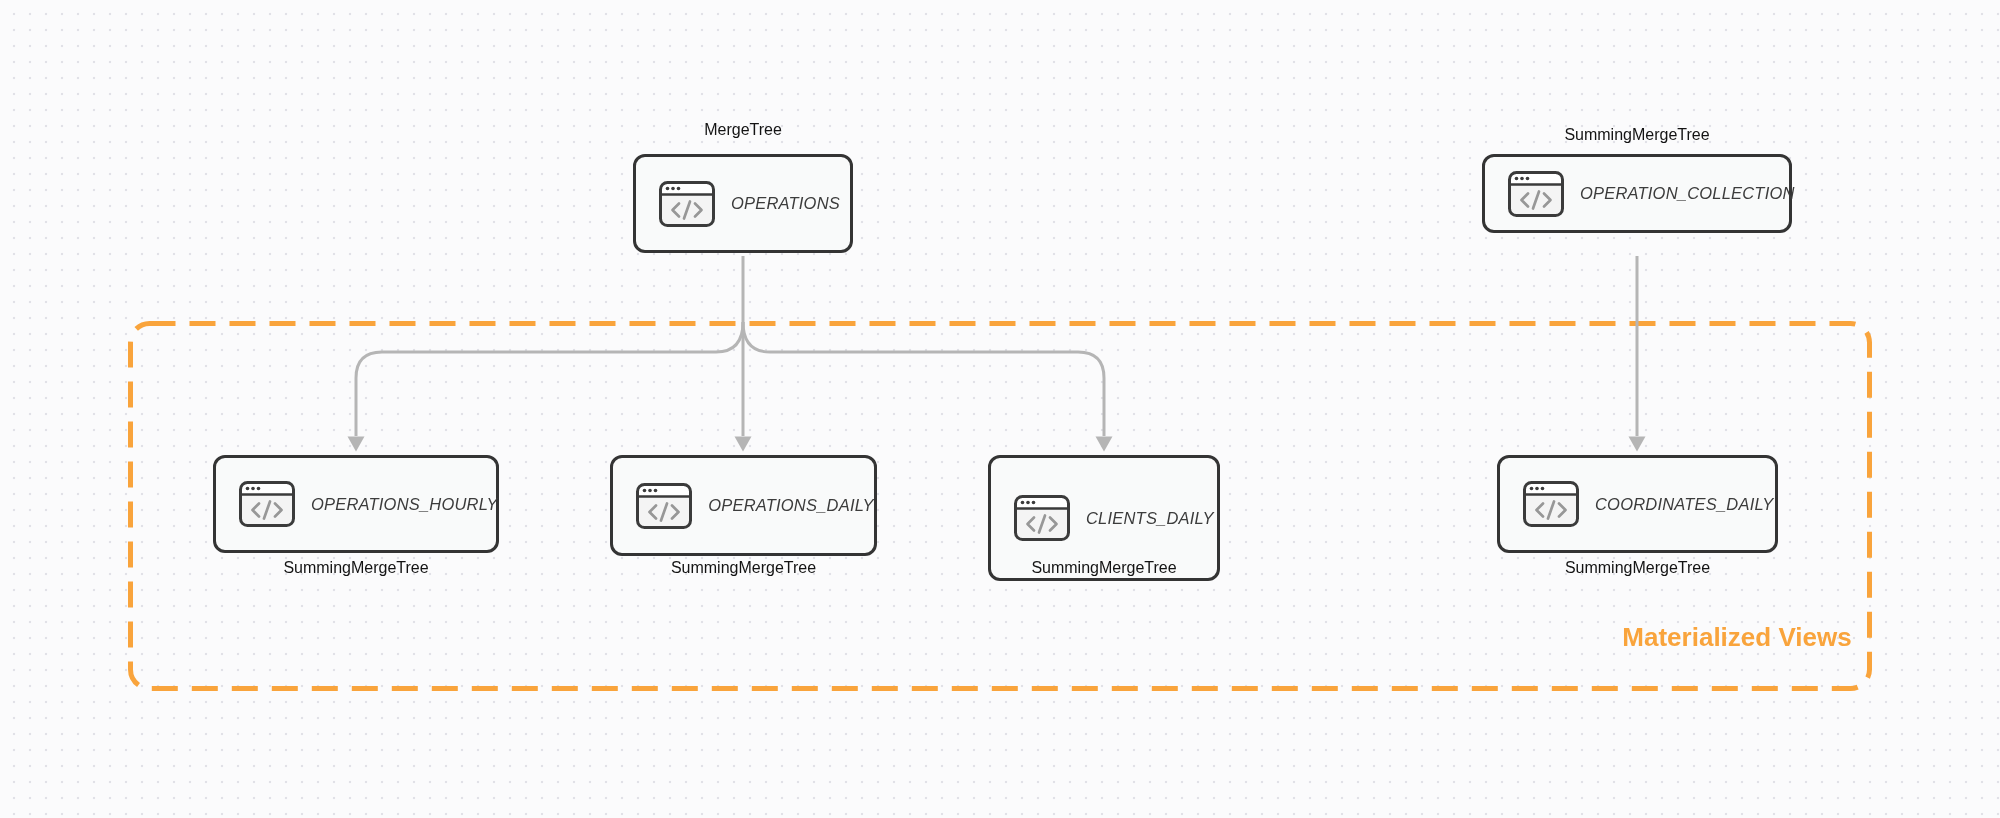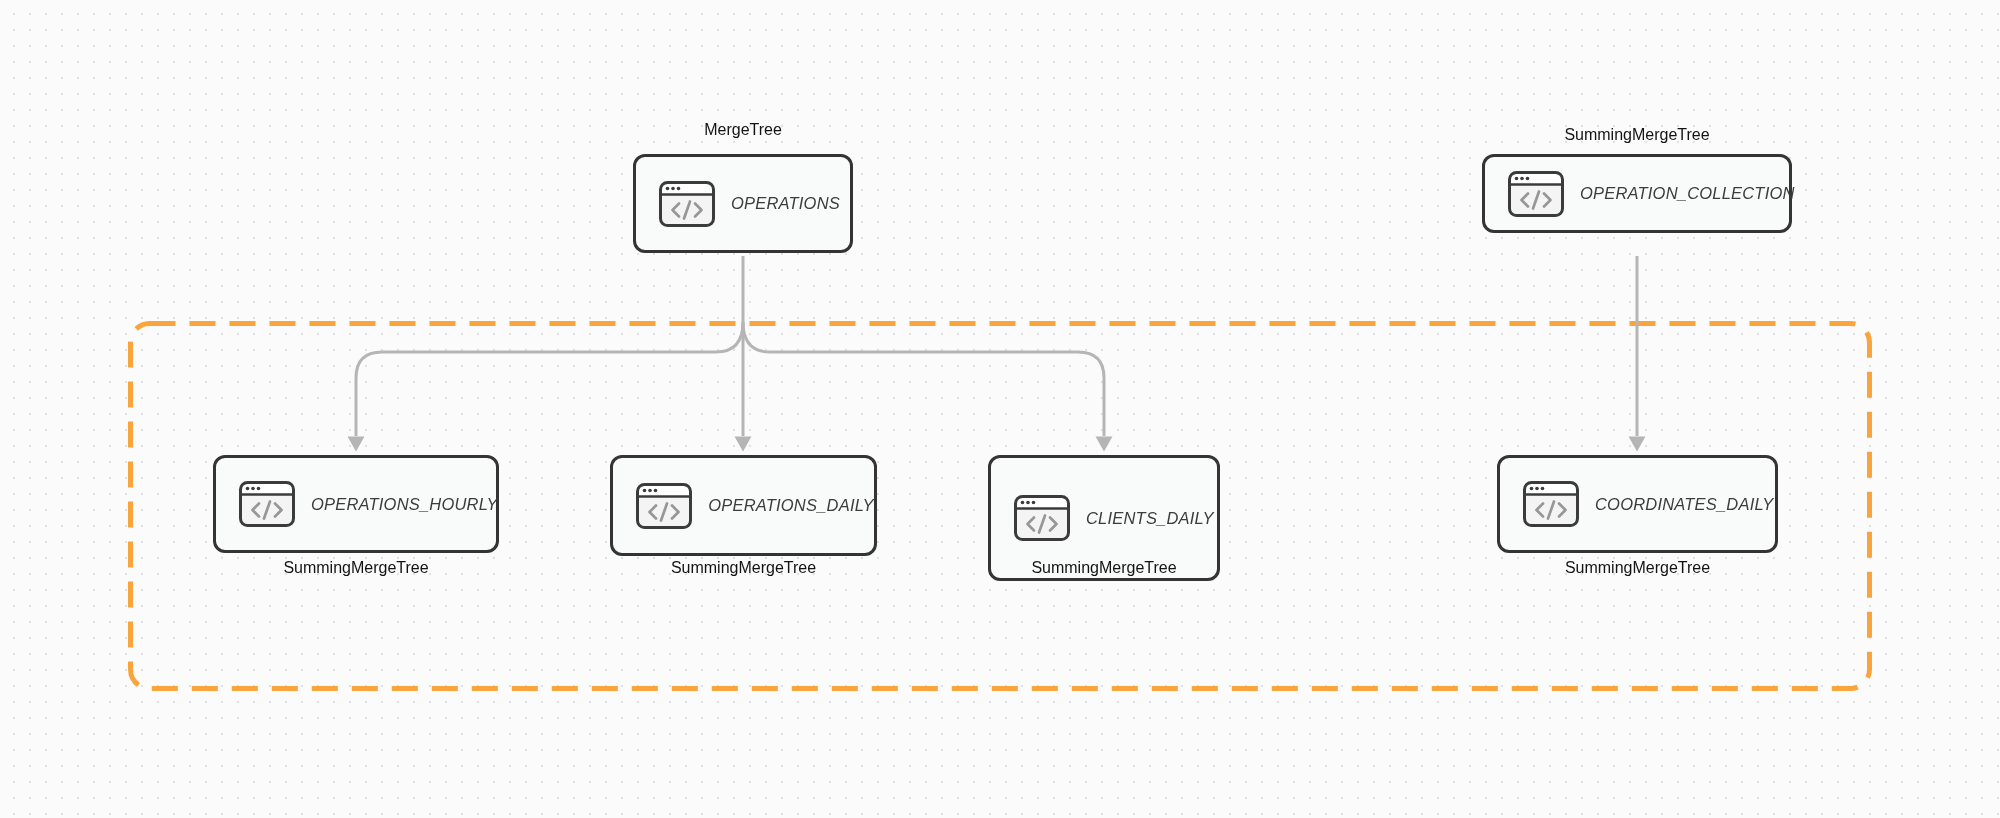--- a/index.html
+++ b/index.html
@@ -170,14 +170,15 @@
       <rect x="1.5" y="1.5" width="53" height="43" rx="7" fill="none" stroke="#3B3B3B" stroke-width="3"></rect>
     </svg>
     <span class="node-title">COORDINATES_DAILY</span>
   </div>
 
   <div class="engine-label" style="left:213px; top:559px; width:286px;">SummingMergeTree</div>
   <div class="engine-label" style="left:610px; top:559px; width:267px;">SummingMergeTree</div>
   <div class="engine-label" style="left:988px; top:559px; width:232px;">SummingMergeTree</div>
   <div class="engine-label" style="left:1497px; top:559px; width:281px;">SummingMergeTree</div>
 
+  <div class="group-label">Materialized Views</div>
 
 </div>
 
 </body></html>

